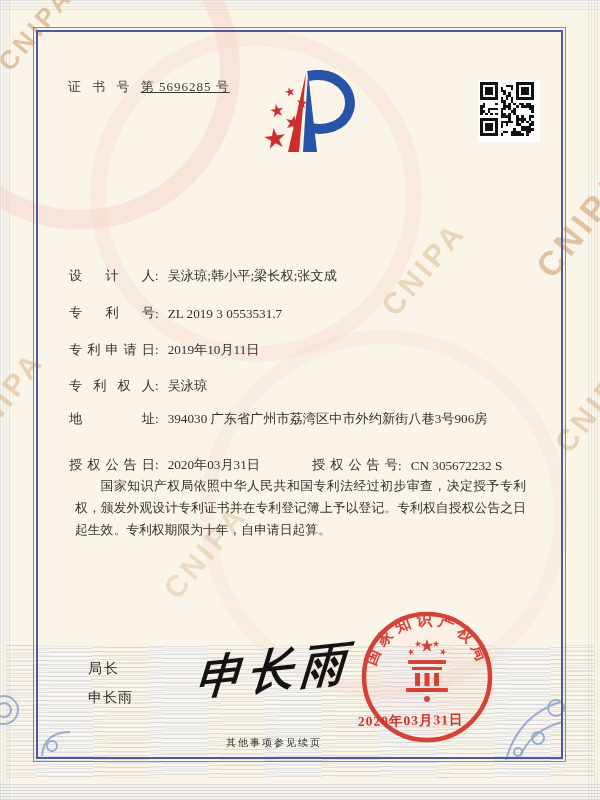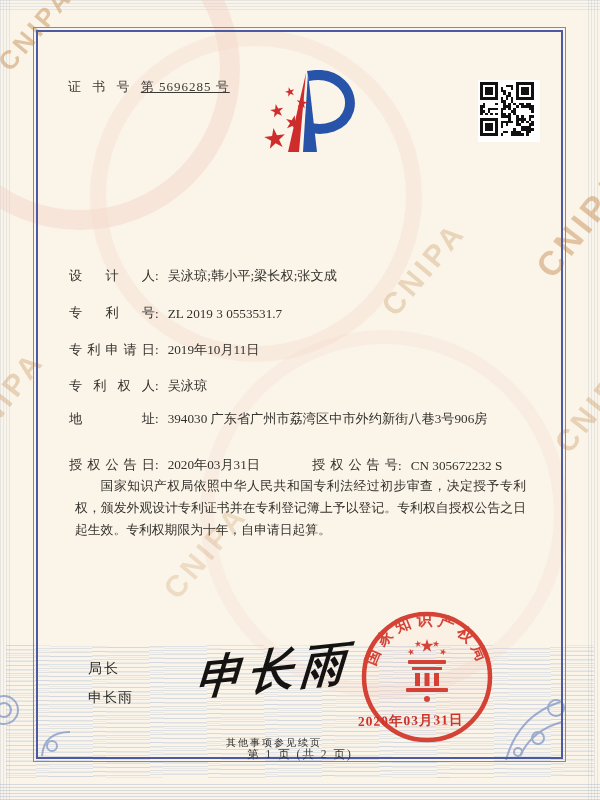--- a/index.html
+++ b/index.html
@@ -328,16 +328,15 @@
       <circle cx="14" cy="24" r="5"></circle>
     </g>
   </svg>
   <svg class="orn orn-le" width="36" height="48" viewBox="0 0 36 48">
     <g stroke="#8096c8" stroke-width="2" fill="none">
       <circle cx="14" cy="24" r="14"></circle>
       <circle cx="14" cy="24" r="7"></circle>
     </g>
   </svg>
 
-  <div class="page-num">第 1 页 (共 2 页)</div>
   <div class="cont-note">其他事项参见续页</div>
 
 </div>
 
 </body></html>

